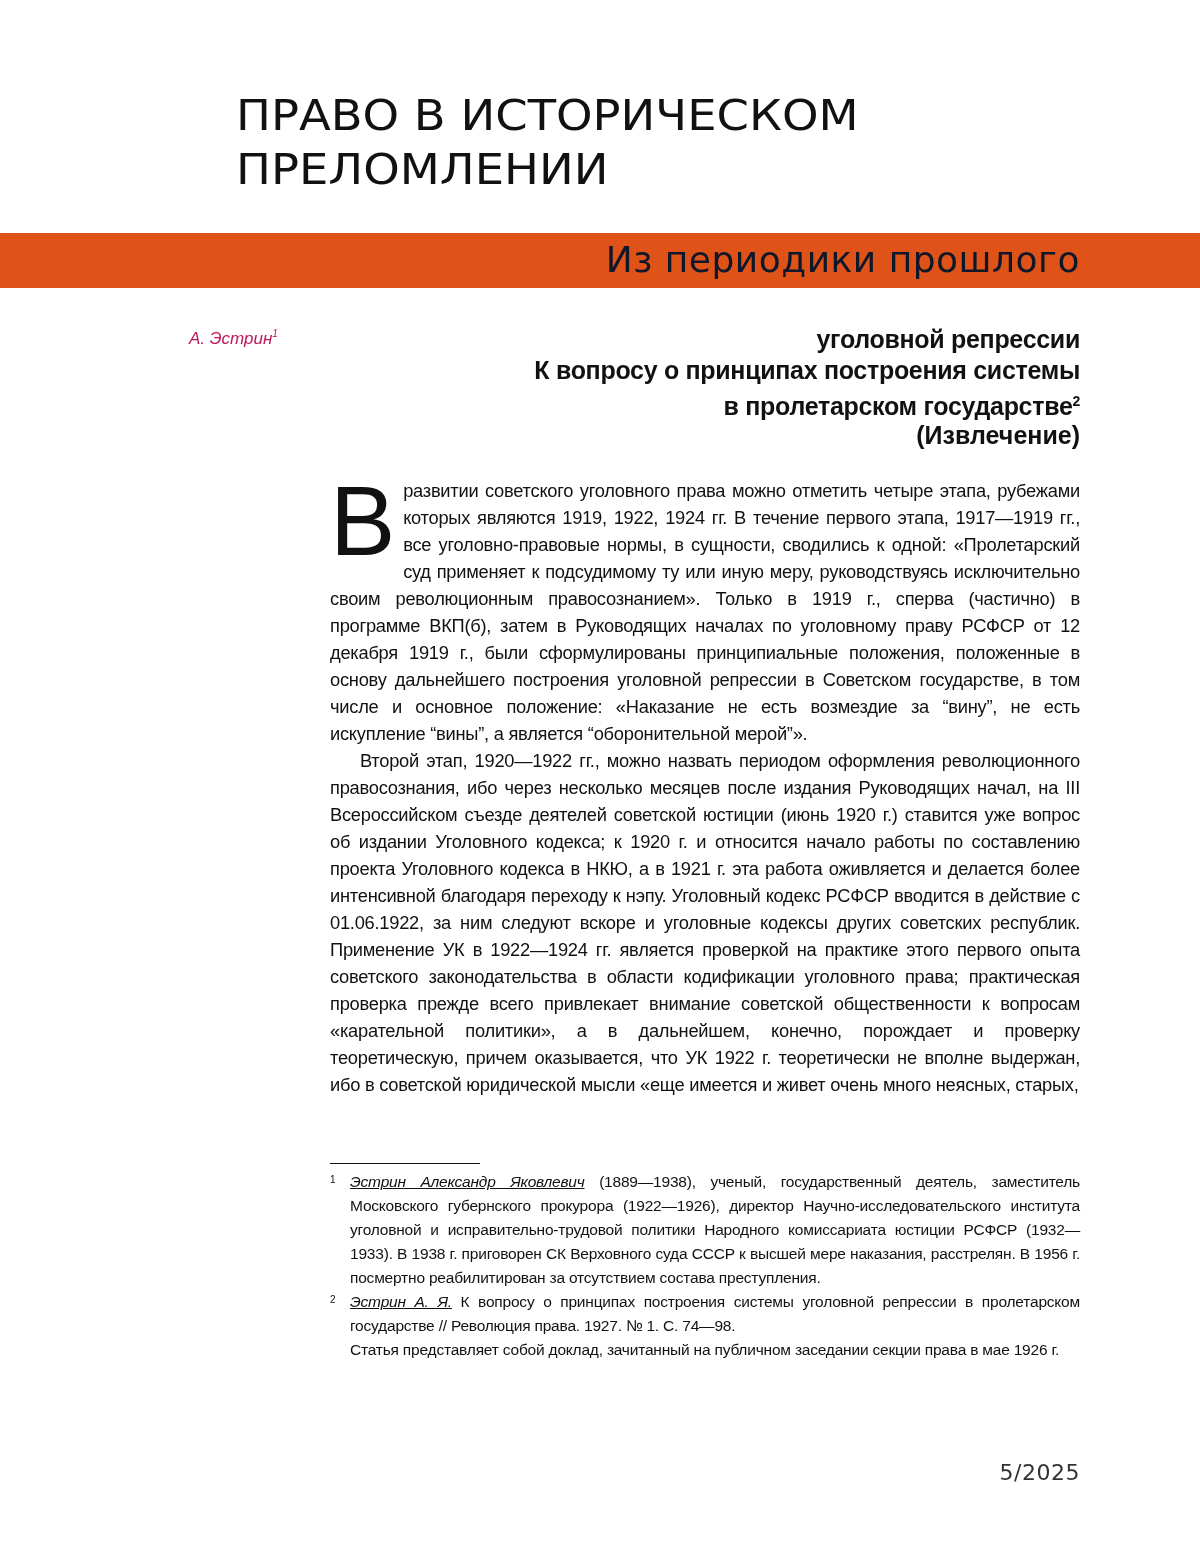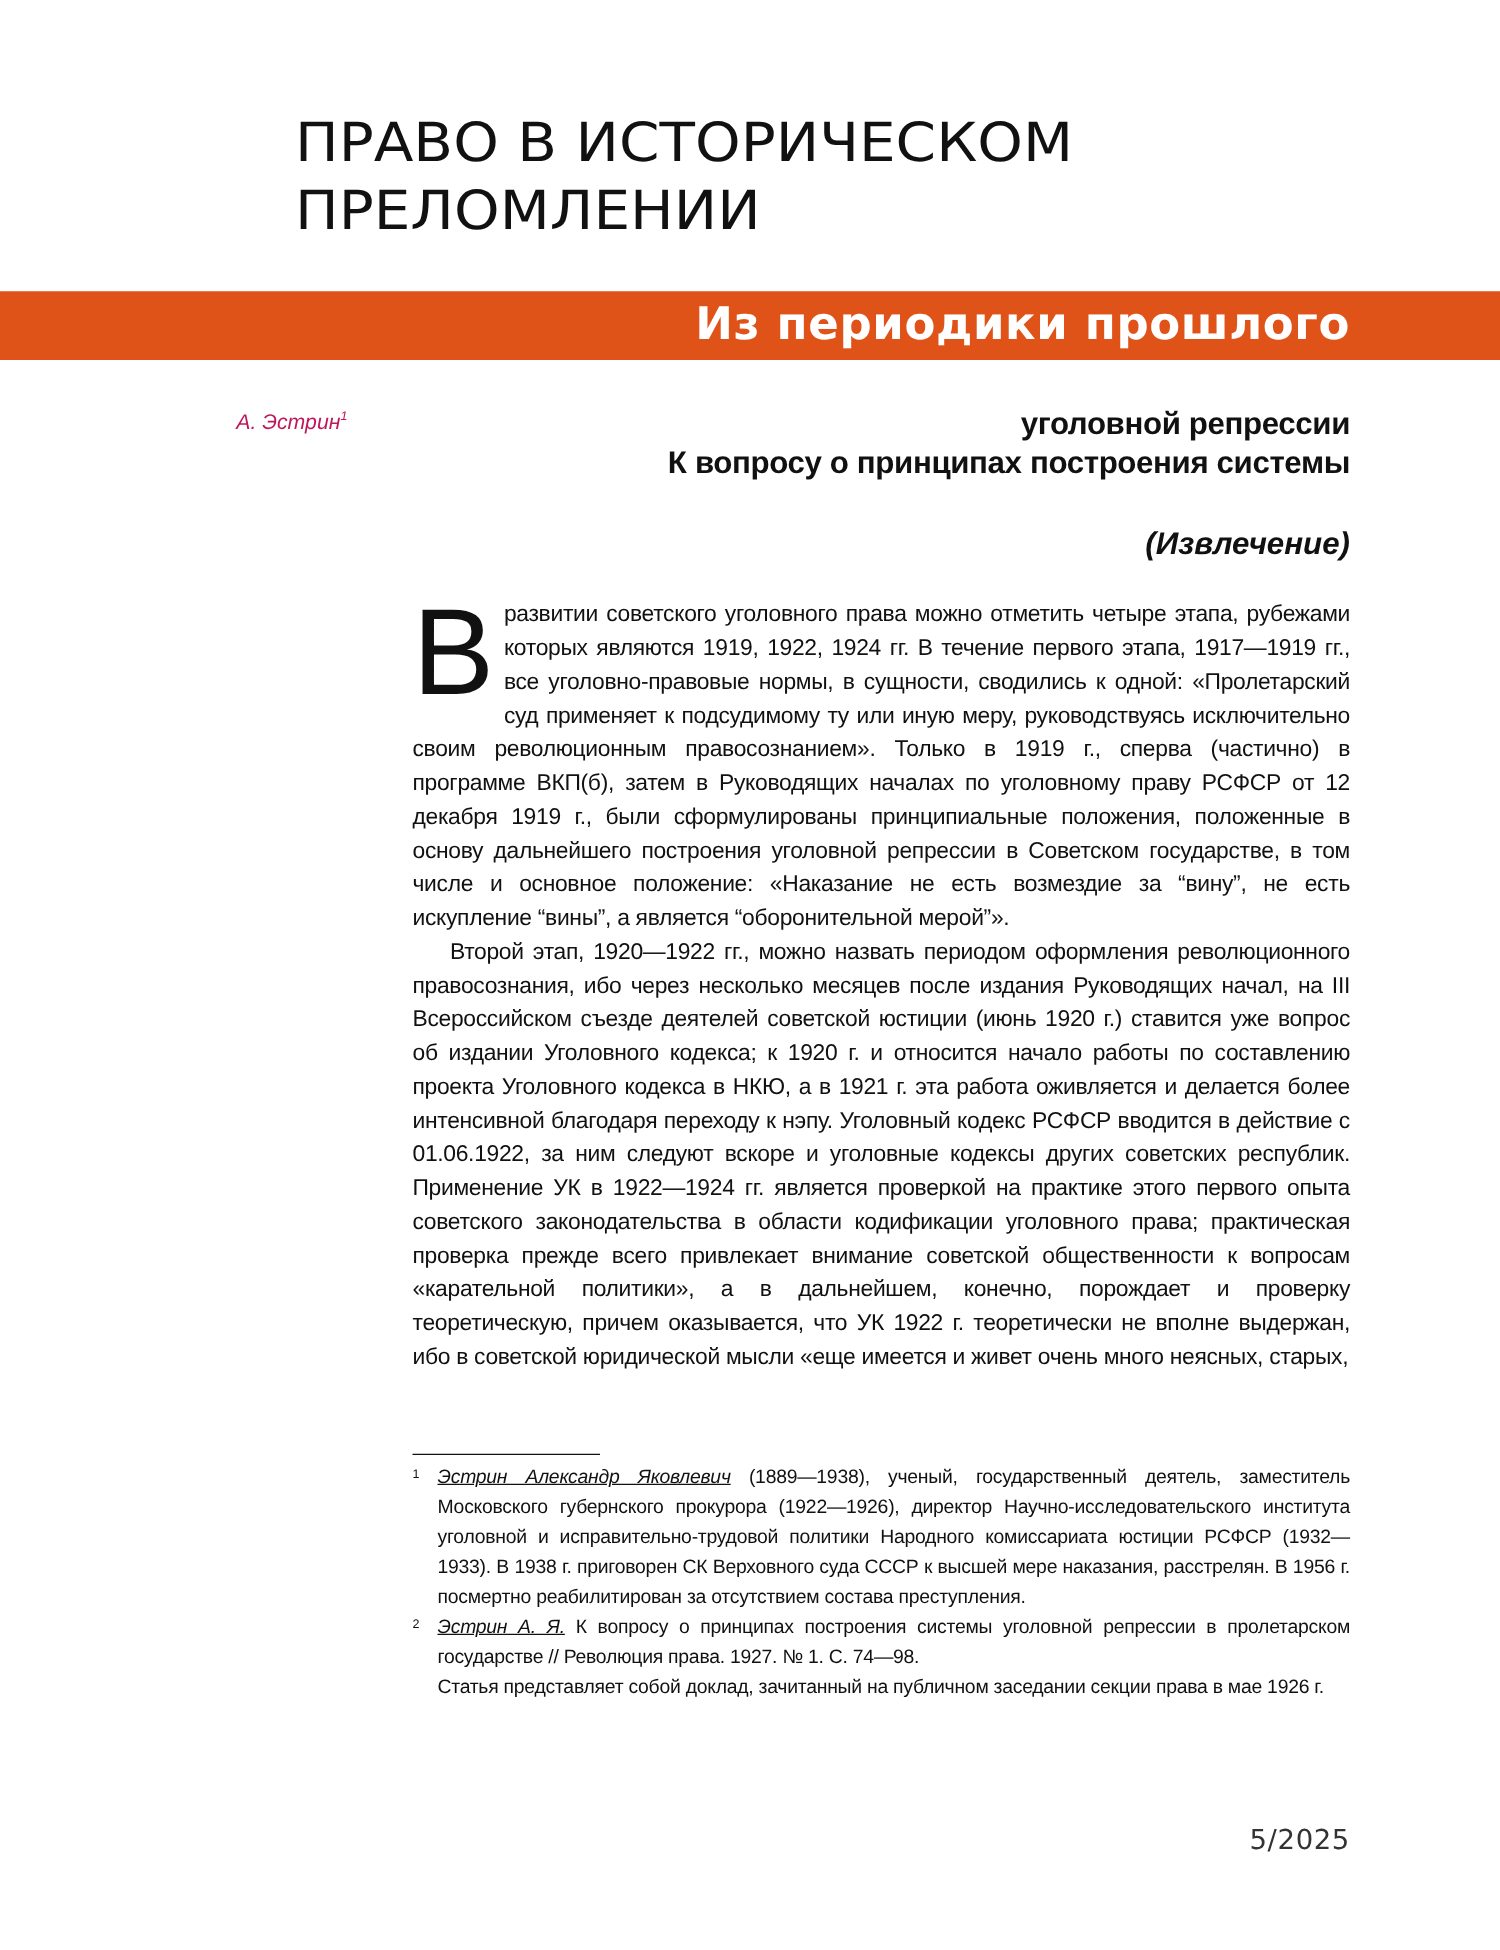--- a/index.html
+++ b/index.html
@@ -10,37 +10,37 @@
     font-size: 43px; line-height: 54px; letter-spacing: 0px;
     color: #111; text-transform: uppercase; margin-left: 36px;
   }
   .section-title div { transform: scaleX(1.08); transform-origin: left; white-space: nowrap; font-weight: normal; -webkit-text-stroke: 0; }
   .band {
     position: absolute; left: 0; top: 233px; width: 1200px; height: 55px;
     background: #e05318;
   }
   .band-label {
     position: absolute; right: 120px; top: 4px;
-    font-family: "DejaVu Sans", sans-serif; font-size: 36px; color: #ffffff;
-    font-weight: 700; letter-spacing: 0.5px; line-height: 46px; white-space: nowrap;
+    font-family: "DejaVu Sans", sans-serif; font-size: 36px; color: #0f172a;
+    font-weight: 400; letter-spacing: 0.5px; line-height: 46px; white-space: nowrap;
   }
   .author {
     position: absolute; left: 189px; top: 328px;
     font-family: "Liberation Sans", sans-serif; font-style: italic; font-size: 17px; color: #be185d;
   }
   .author sup { font-size: 10px; }
   .article-title {
     position: absolute; right: 120px; top: 324px; width: 760px; text-align: right;
     font-family: "Liberation Sans", sans-serif; font-weight: bold; font-size: 25px; line-height: 31px;
     color: #111; letter-spacing: -0.3px;
   }
   .article-title sup { font-size: 14px; }
   .article-subtitle {
     position: absolute; right: 120px; top: 420px; text-align: right;
-    font-family: "Liberation Sans", sans-serif; font-weight: bold; font-style: italic; font-size: 25px; line-height: 31px; margin-left: 16px;
+    font-family: "Liberation Sans", sans-serif; font-weight: bold; font-size: 25px; line-height: 31px; margin-left: 16px;
   }
   .body-text {
     position: absolute; left: 330px; top: 477px; width: 750px;
     font-family: "Liberation Sans", sans-serif; font-size: 18.3px; line-height: 27px;
     text-align: justify; color: #111; letter-spacing: -0.25px;
     hyphens: manual;
   }
   .body-text p { margin: 0; }
   .body-text p.indent { text-indent: 30px; }
   .dropcap {
@@ -76,20 +76,21 @@
   <span class="band-label">Из периодики прошлого</span>
 </div>
 
 <div class="author">
   <span>А. Эстрин</span><sup>1</sup>
 </div>
 
 <div class="article-title">
   <div>уголовной репрессии</div>
   <div>К вопросу о принципах построения системы</div>
+  <div><span>в пролетарском государстве</span><sup>2</sup></div>
 </div>
 
 <div class="article-subtitle">(Извлечение)</div>
 
 <div class="body-text">
   <p><span class="dropcap">В</span><span> развитии советского уголовного права можно отметить четыре этапа, ру­бежами которых являются 1919, 1922, 1924 гг. В течение первого этапа, 1917—1919 гг., все уголовно-правовые нормы, в сущности, сводились к одной: «Пролетарский суд применяет к подсудимому ту или иную меру, руко­водствуясь исключительно своим революционным правосознанием». Только в 1919 г., сперва (частично) в программе ВКП(б), затем в Руководящих началах по уголовному праву РСФСР от 12 декабря 1919 г., были сформулированы принци­пиальные положения, положенные в основу дальнейшего построения уголовной репрессии в Советском государстве, в том числе и основное положение: «Нака­зание не есть возмездие за “вину”, не есть искупление “вины”, а является “обо­ронительной мерой”».</span></p>
   <p class="indent">Второй этап, 1920—1922 гг., можно назвать периодом оформления революци­онного правосознания, ибо через несколько месяцев после издания Руководящих начал, на III Всероссийском съезде деятелей советской юстиции (июнь 1920 г.) ставится уже вопрос об издании Уголовного кодекса; к 1920 г. и относится начало работы по составлению проекта Уголовного кодекса в НКЮ, а в 1921 г. эта работа оживляется и делается более интенсивной благодаря переходу к нэпу. Уголов­ный кодекс РСФСР вводится в действие с 01.06.1922, за ним следуют вскоре и уголовные кодексы других советских республик. Применение УК в 1922—1924 гг. является проверкой на практике этого первого опыта советского законодатель­ства в области кодификации уголовного права; практическая проверка прежде всего привлекает внимание советской общественности к вопросам «карательной политики», а в дальнейшем, конечно, порождает и проверку теоретическую, при­чем оказывается, что УК 1922 г. теоретически не вполне выдержан, ибо в совет­ской юридической мысли «еще имеется и живет очень много неясных, старых,</p>
 </div>
 
 <div class="fn-rule"></div>

